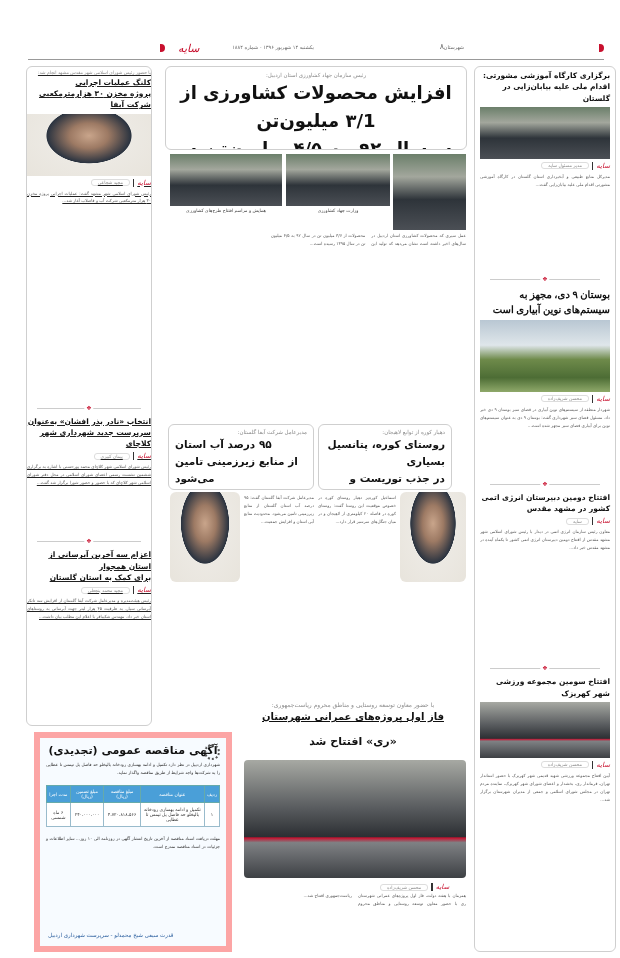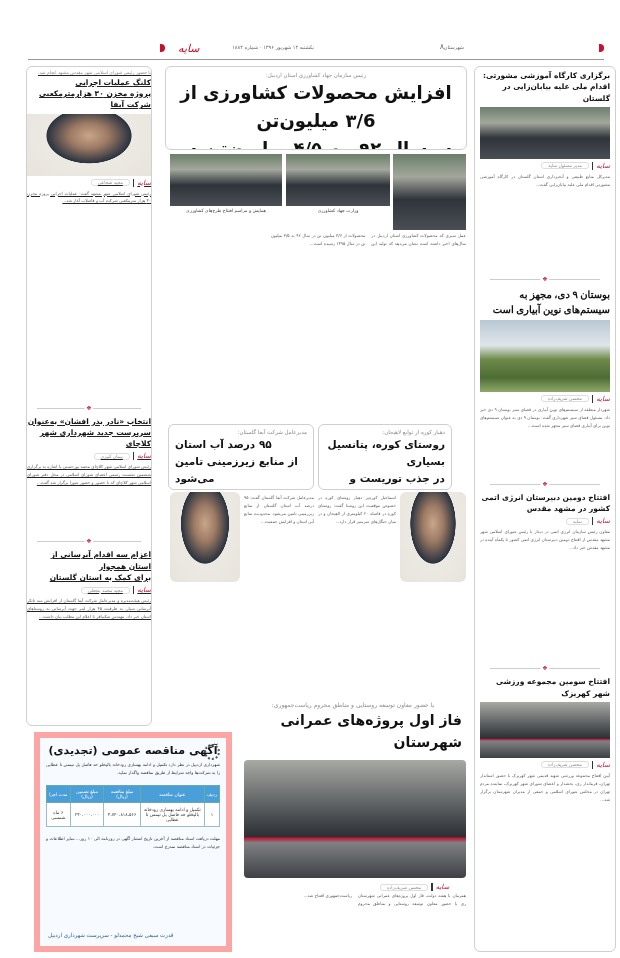--- a/index.html
+++ b/index.html
@@ -47,21 +47,21 @@
   <span class="mh-red" style="position:absolute; right:0; top:2px;"></span>
   <span class="mh-item" style="right:140px;">شهرستان</span>
   <span class="mh-item" style="right:160px; font-size:8px; top:0;">۸</span>
   <span class="mh-item" style="right:290px;">یکشنبه ۱۴ شهریور ۱۳۹۶ - شماره ۱۸۸۴</span>
   <span class="mh-logo" style="left:150px;">سایه</span>
   <span class="mh-red" style="position:absolute; left:132px; top:2px;"></span>
 </div>
 
 <div class="box" style="left:165px; top:66px; width:302px; height:84px; padding:4px 8px;">
   <div class="kicker">رئیس سازمان جهاد کشاورزی استان اردبیل:</div>
-  <div class="h-main">افزایش محصولات کشاورزی از ۳/6 میلیون‌تن</div>
+  <div class="h-main">افزایش محصولات کشاورزی از ۳/1 میلیون‌تن</div>
   <div class="h-main">در سال ۹۲، به ۴/۵ میلیون‌تن در سال ۱۳۹۵</div>
 </div>
 <div class="photo meeting" style="left:393px; top:154px; width:73px; height:76px;"></div>
 <div class="photo meeting" style="left:286px; top:154px; width:104px; height:52px;"></div>
 <div class="photo meeting" style="left:170px; top:154px; width:112px; height:52px;"></div>
 <div style="position:absolute; left:170px; top:208px; width:112px; font-size:4.5px; color:#444; text-align:center;">همایش و مراسم افتتاح طرح‌های کشاورزی</div>
 <div style="position:absolute; left:286px; top:208px; width:104px; font-size:4.5px; color:#444; text-align:center;">وزارت جهاد کشاورزی</div>
 <div class="body-text" style="position:absolute; left:170px; top:232px; width:296px; height:180px; column-count:3; column-gap:6px; overflow:hidden;">عمل سیری که محصولات کشاورزی استان اردبیل در سال‌های اخیر داشته است نشان می‌دهد که تولید این محصولات از ۳/۷ میلیون تن در سال ۹۲ به ۴/۵ میلیون تن در سال ۱۳۹۵ رسیده است...</div>
 
 <div class="box" style="left:318px; top:424px; width:134px; height:66px; padding:3px 6px;">
@@ -81,21 +81,21 @@
     <span class="sig">سایه</span>
     <span class="bar"></span>
 
   </div>
 </div>
 <div class="photo portrait" style="left:170px; top:492px; width:70px; height:90px; border-radius:6px;"></div>
 <div class="body-text" style="position:absolute; left:244px; top:494px; width:70px; height:160px; overflow:hidden;">مدیرعامل شرکت آبفا گلستان گفت: ۹۵ درصد آب استان گلستان از منابع زیرزمینی تامین می‌شود. محدودیت منابع آبی استان و افزایش جمعیت...</div>
 
 <div class="box" style="left:240px; top:700px; width:226px; height:252px; border:none; padding:0 4px;">
   <div class="kicker" style="font-size:6px; padding:0 20px;">با حضور معاون توسعه روستایی و مناطق محروم ریاست‌جمهوری:</div>
-  <div class="h-med" style="text-align:right; font-size:14px;">فاز اول پروژه‌های عمرانی شهرستان</div>
+  <div class="h-med" style="text-align:center; font-size:10px;text-decoration:underline;">فاز اول پروژه‌های عمرانی شهرستان</div>
   <div class="h-med" style="text-align:center; font-size:11px;margin-top:8px;">«ری» افتتاح شد</div>
 </div>
 <div class="photo ceremony" style="left:244px; top:760px; width:222px; height:118px; border-radius:4px;"></div>
 <div class="byline" style="position:absolute; left:380px; top:880px;">
   <span class="sig">سایه</span>
   <span class="bar"></span>
   <span class="name">محسن شریف‌زاده</span>
 </div>
 <div class="body-text" style="position:absolute; left:244px; top:892px; width:222px; height:60px; column-count:2; column-gap:6px; overflow:hidden;">همزمان با هفته دولت، فاز اول پروژه‌های عمرانی شهرستان ری با حضور معاون توسعه روستایی و مناطق محروم ریاست‌جمهوری افتتاح شد...</div>
 
@@ -166,21 +166,21 @@
   <div class="byline">
     <span class="sig">سایه</span>
     <span class="bar"></span>
     <span class="name">پیمان کبیری</span>
   </div>
   <div class="col-left-body" style="height:70px; overflow:hidden;">رئیس شورای اسلامی شهر کلاچای محمد پورحسنی با اشاره به برگزاری ششمین نشست رسمی اعضای شورای اسلامی در محل دفتر شورای اسلامی شهر کلاچای که با حضور و حضور شورا برگزار شد گفت...</div>
 
   <div class="divider">
       <span>❖</span>
     </div>
-  <div class="h-sm">اعزام سه اقدام آبرسانی از استان همجوار</div>
+  <div class="h-sm">اعزام سه آخرین آبرسانی از استان همجوار</div>
   <div class="h-sm">برای کمک به استان گلستان</div>
   <div class="byline">
     <span class="sig">سایه</span>
     <span class="bar"></span>
     <span class="name">مجید محمد پنجعلی</span>
   </div>
   <div class="col-left-body" style="height:100px; overflow:hidden;">رئیس هیئت‌مدیره و مدیرعامل شرکت آبفا گلستان از افزایش سه تانکر آبرسانی سیار، به ظرفیت ۴۵ هزار لیتر جهت آبرسانی به روستاهای استان خبر داد. مهندس شکیبافر با اعلام این مطلب بیان داشت...</div>
 </div>
 
 <div class="ad">

